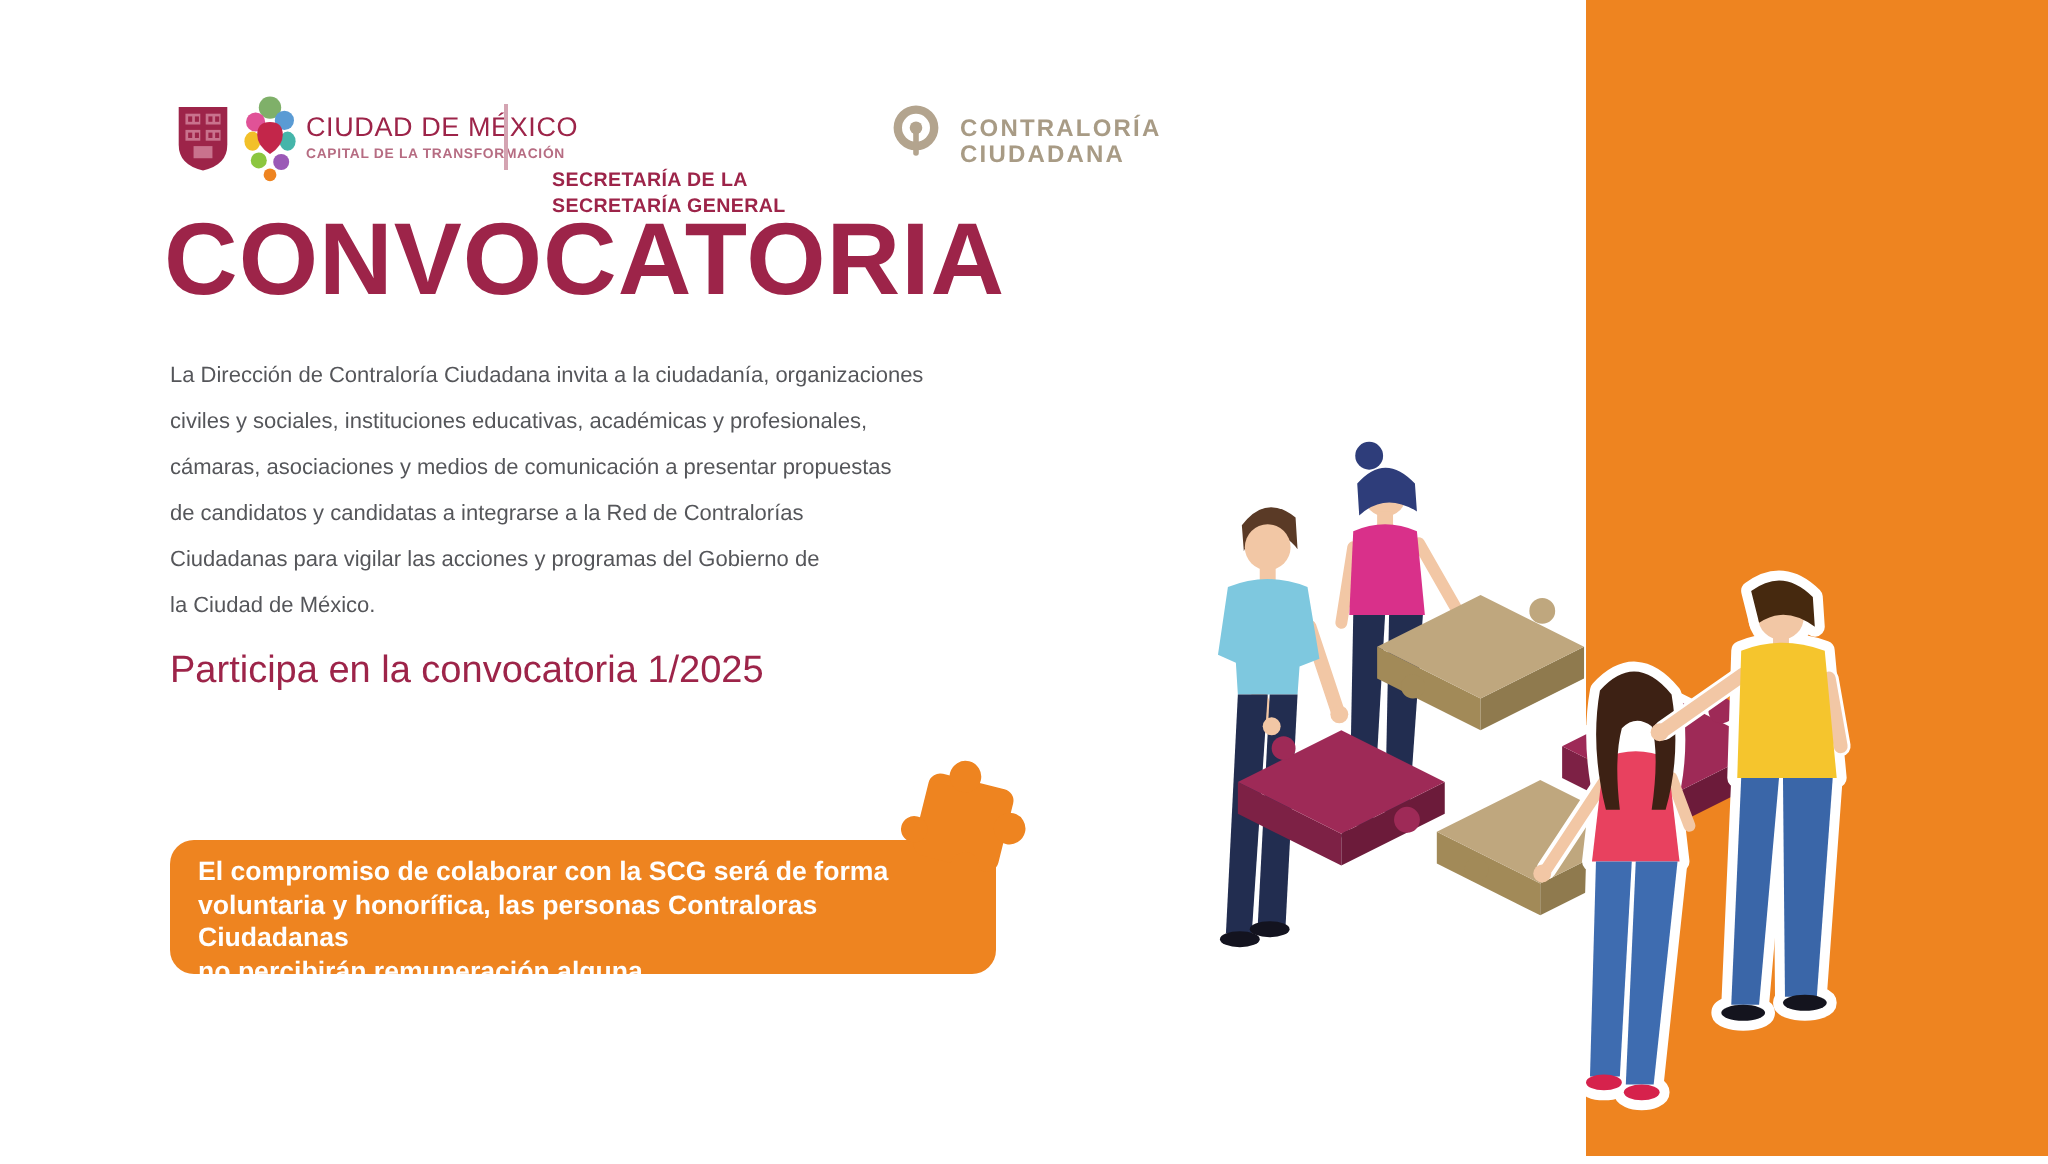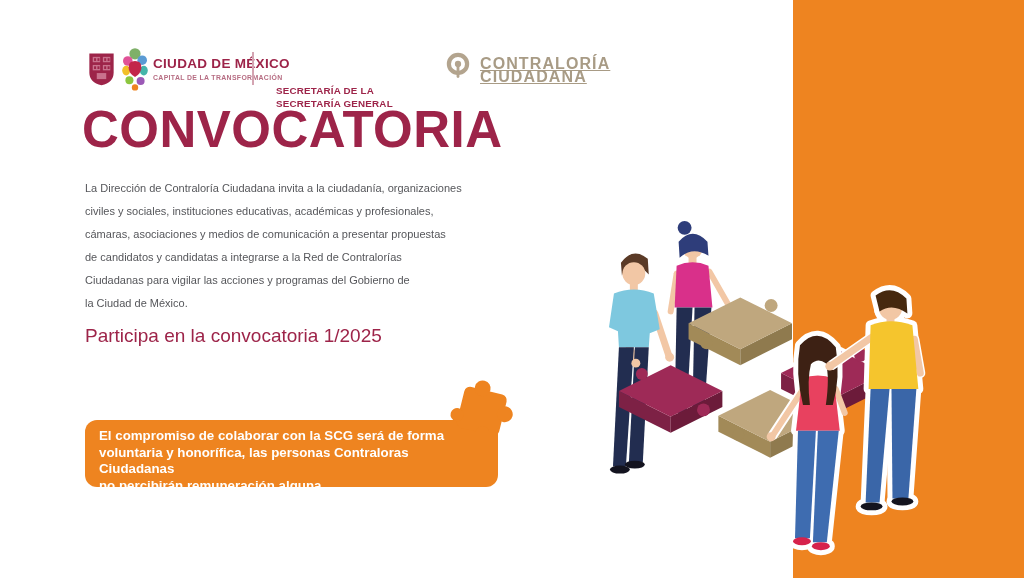--- a/index.html
+++ b/index.html
@@ -7,26 +7,26 @@
     position:relative;width:1024px;height:582px;background:#ffffff;
     overflow:hidden;font-family:"Liberation Sans", sans-serif;
     margin:0 auto;
   }
   .band{position:absolute;left:793px;top:0;width:231px;height:578px;background:#EE8420;}
 
   
   .shield-svg{position:absolute;left:88px;top:52px;}
   .emblem-svg{position:absolute;left:119px;top:46px;}
   .cdmx-text{position:absolute;left:153px;top:56px;color:#9D2449;}
-  .cdmx-title{font-size:13.5px;font-weight:bold;letter-spacing:.3px;text-align:right;}
+  .cdmx-title{font-size:13.5px;font-weight:normal;letter-spacing:.3px;text-align:right;}
   .cdmx-sub{font-size:6.9px;font-weight:bold;color:#B66C82;letter-spacing:.35px;margin-top:3px;}
   .logo-divider{position:absolute;left:252px;top:52px;width:2px;height:33px;background:#D4A4B2;}
   .secretaria-text{position:absolute;left:276px;top:56px;color:#9D2449;font-size:9.8px;font-weight:bold;line-height:13px;letter-spacing:.2px;margin-top:28px;}
   .badge-svg{position:absolute;left:444px;top:51px;}
-  .contraloria-text{position:absolute;left:480px;top:58px;color:#A89B85;font-size:16px;font-weight:bold;letter-spacing:1.1px;line-height:12.5px;text-decoration:underline;}
+  .contraloria-text{position:absolute;left:480px;top:58px;color:#A89B85;font-size:12px;font-weight:bold;letter-spacing:1.1px;line-height:12.5px;}
 
   
   .title{position:absolute;left:82px;top:100px;margin:0;color:#9D2449;
          font-size:51px;font-weight:bold;letter-spacing:.5px;}
   .body-text{position:absolute;left:85px;top:177px;width:610px;margin:0;
          color:#55565A;font-size:11px;line-height:23px;white-space:pre-line;}
   .cta{position:absolute;left:85px;top:325px;margin:0;color:#9D2449;
          font-size:19px;font-weight:normal;}
   .hashtag{position:absolute;left:83px;top:366px;margin:0;color:#EE8420;
          font-size:42px;font-weight:bold;letter-spacing:0;}

